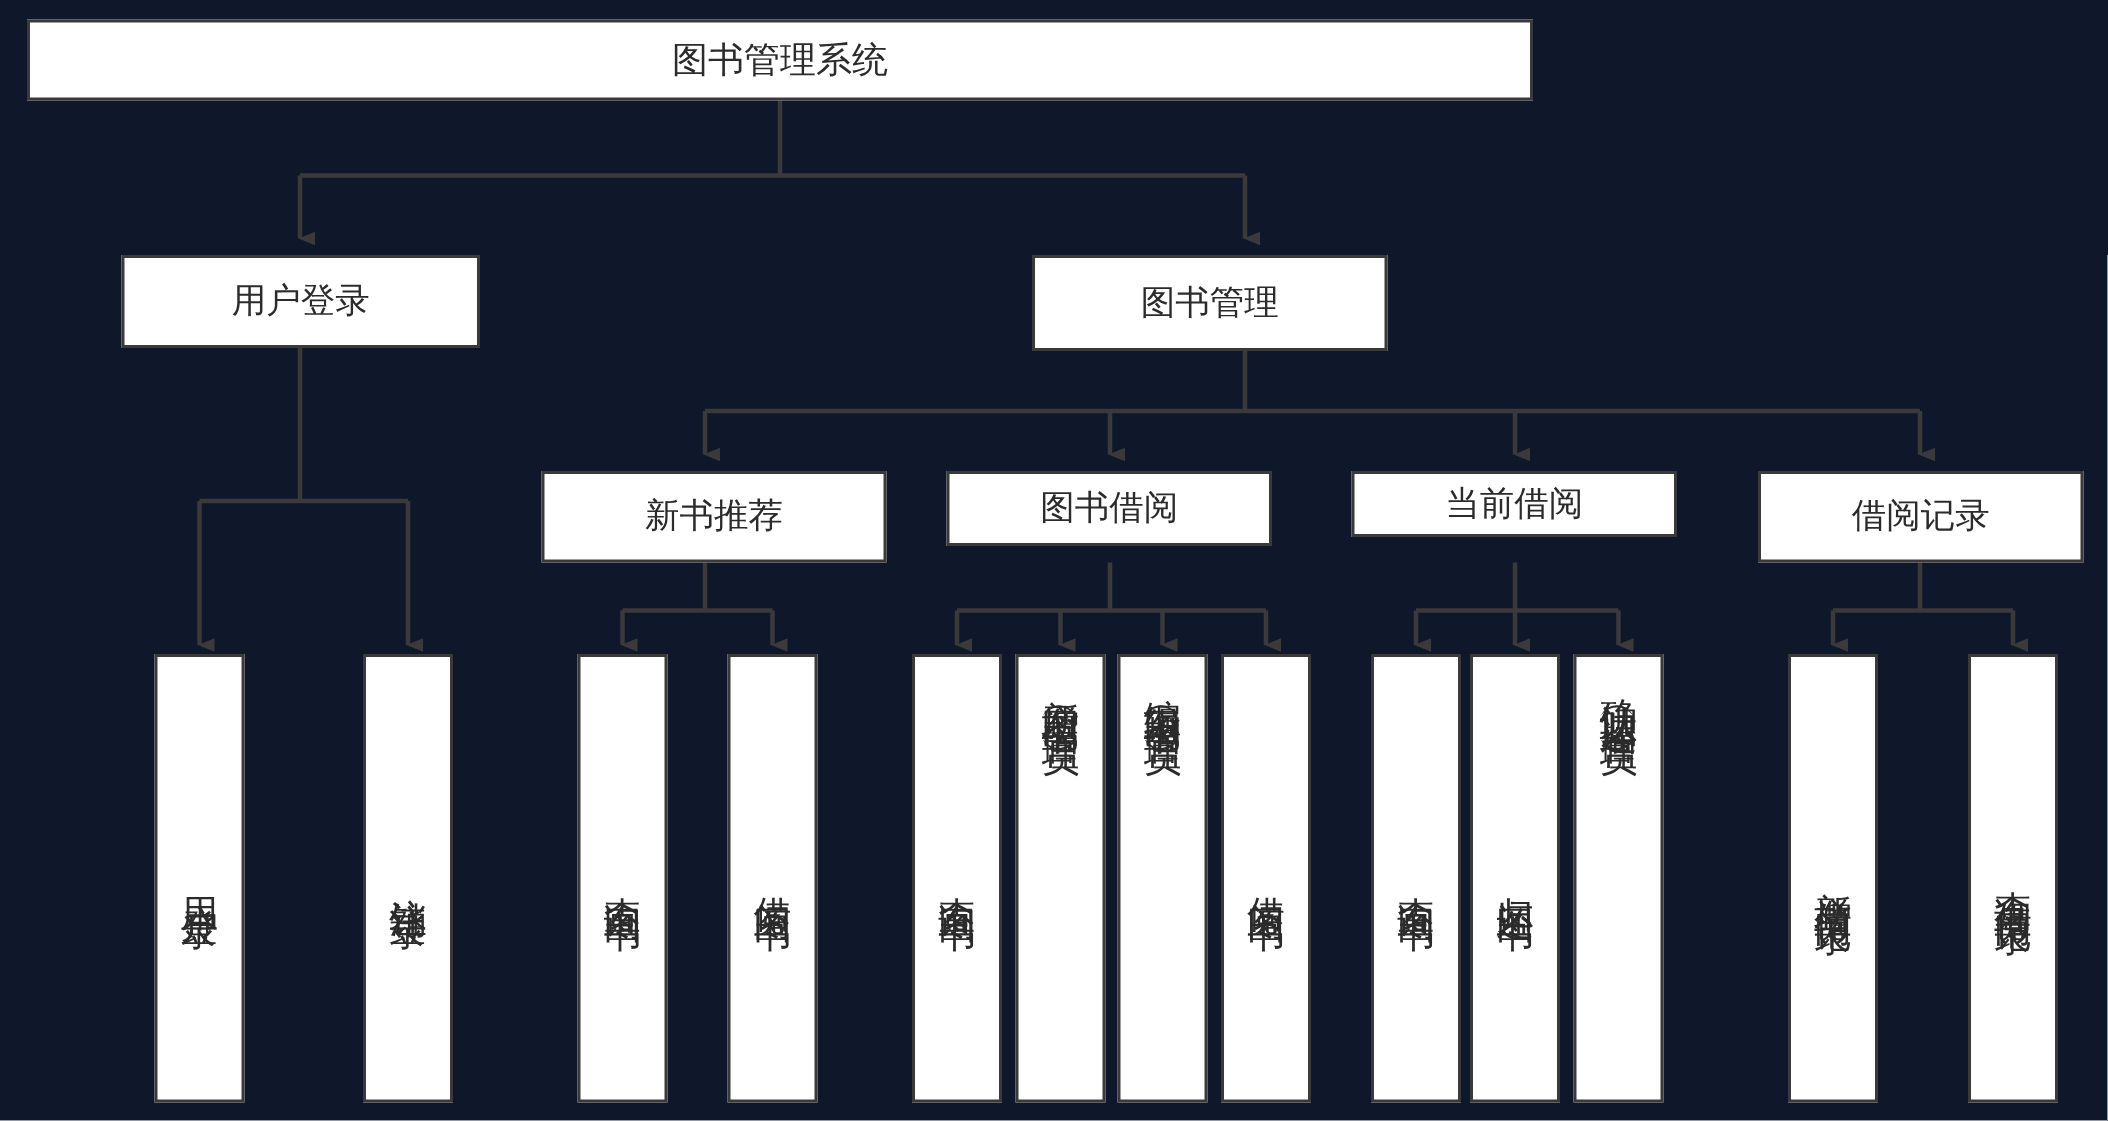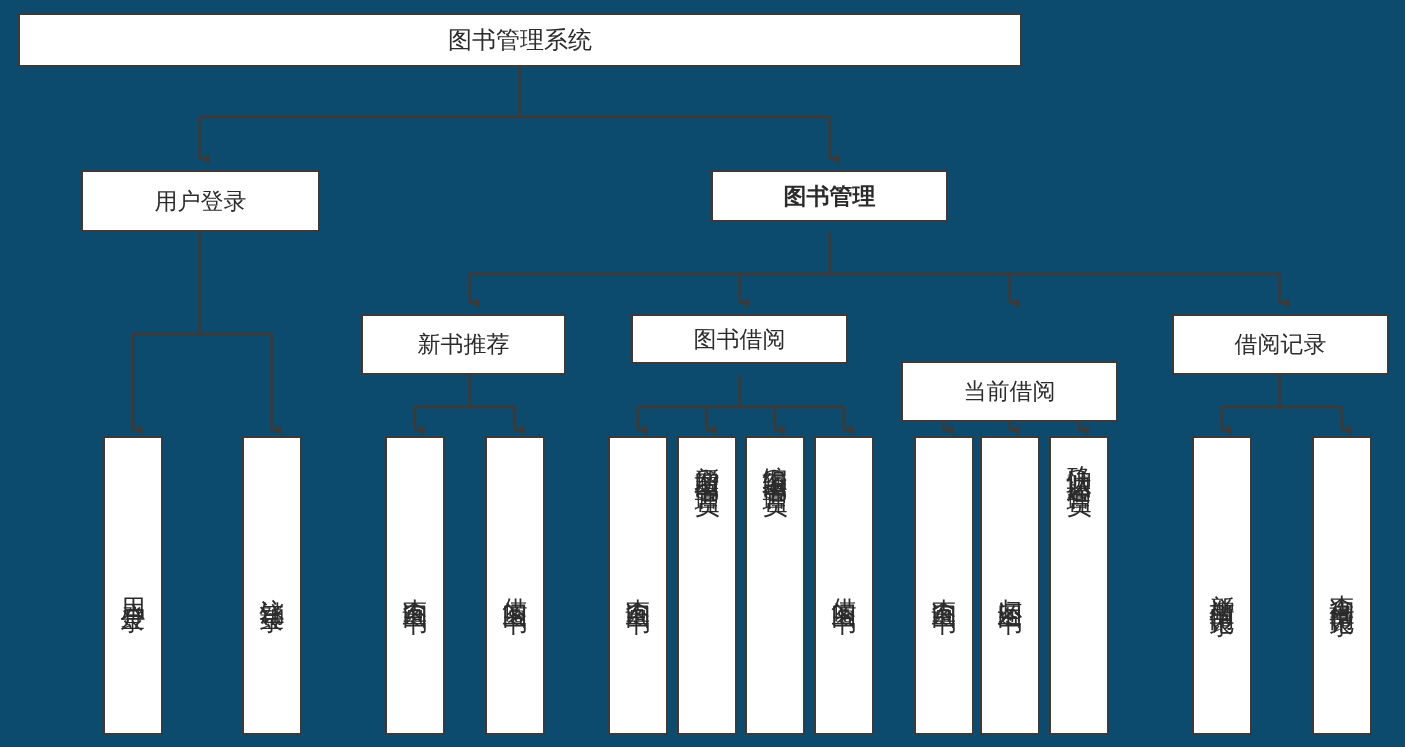--- a/index.html
+++ b/index.html
@@ -8,21 +8,21 @@
     padding: 0;
     background: #ffffff;
   }
   body {
     font-family: "DejaVu Sans", "Liberation Sans", sans-serif;
   }
   #diagram-root {
     position: relative;
     width: 1405px;
     height: 747px;
-    background: #0c4a6e;
+    background: #0f172a;
     overflow: hidden;
   }
   #edge-layer {
     position: absolute;
     left: 0;
     top: 0;
     width: 1405px;
     height: 747px;
     pointer-events: none;
   }
@@ -131,31 +131,31 @@
     </g>
   </svg>
 
   <div class="node horiz root" style="left:18px; top:13px; width:1004px; height:54px;">
     <span class="label">图书管理系统</span>
   </div>
 
   <div class="node horiz" style="left:81px; top:170px; width:239px; height:62px;">
     <span class="label">用户登录</span>
   </div>
-  <div class="node horiz" style="left:711px; top:170px; width:237px; height:52px;font-weight:bold;">
+  <div class="node horiz" style="left:688px; top:170px; width:237px; height:64px;">
     <span class="label">图书管理</span>
   </div>
 
-  <div class="node horiz" style="left:361px; top:314px; width:205px; height:61px;">
+  <div class="node horiz" style="left:361px; top:314px; width:230px; height:61px;">
     <span class="label">新书推荐</span>
   </div>
   <div class="node horiz" style="left:631px; top:314px; width:217px; height:50px;">
     <span class="label">图书借阅</span>
   </div>
-  <div class="node horiz" style="left:901px; top:314px; width:217px; height:61px;margin-top:47px;">
+  <div class="node horiz" style="left:901px; top:314px; width:217px; height:44px;">
     <span class="label">当前借阅</span>
   </div>
   <div class="node horiz" style="left:1172px; top:314px; width:217px; height:61px;">
     <span class="label">借阅记录</span>
   </div>
 
   <div class="node vert short" style="left:103px; top:436px; width:60px; height:299px;">
     <span class="label">用户登录</span>
   </div>
   <div class="node vert short" style="left:242px; top:436px; width:60px; height:299px;">

